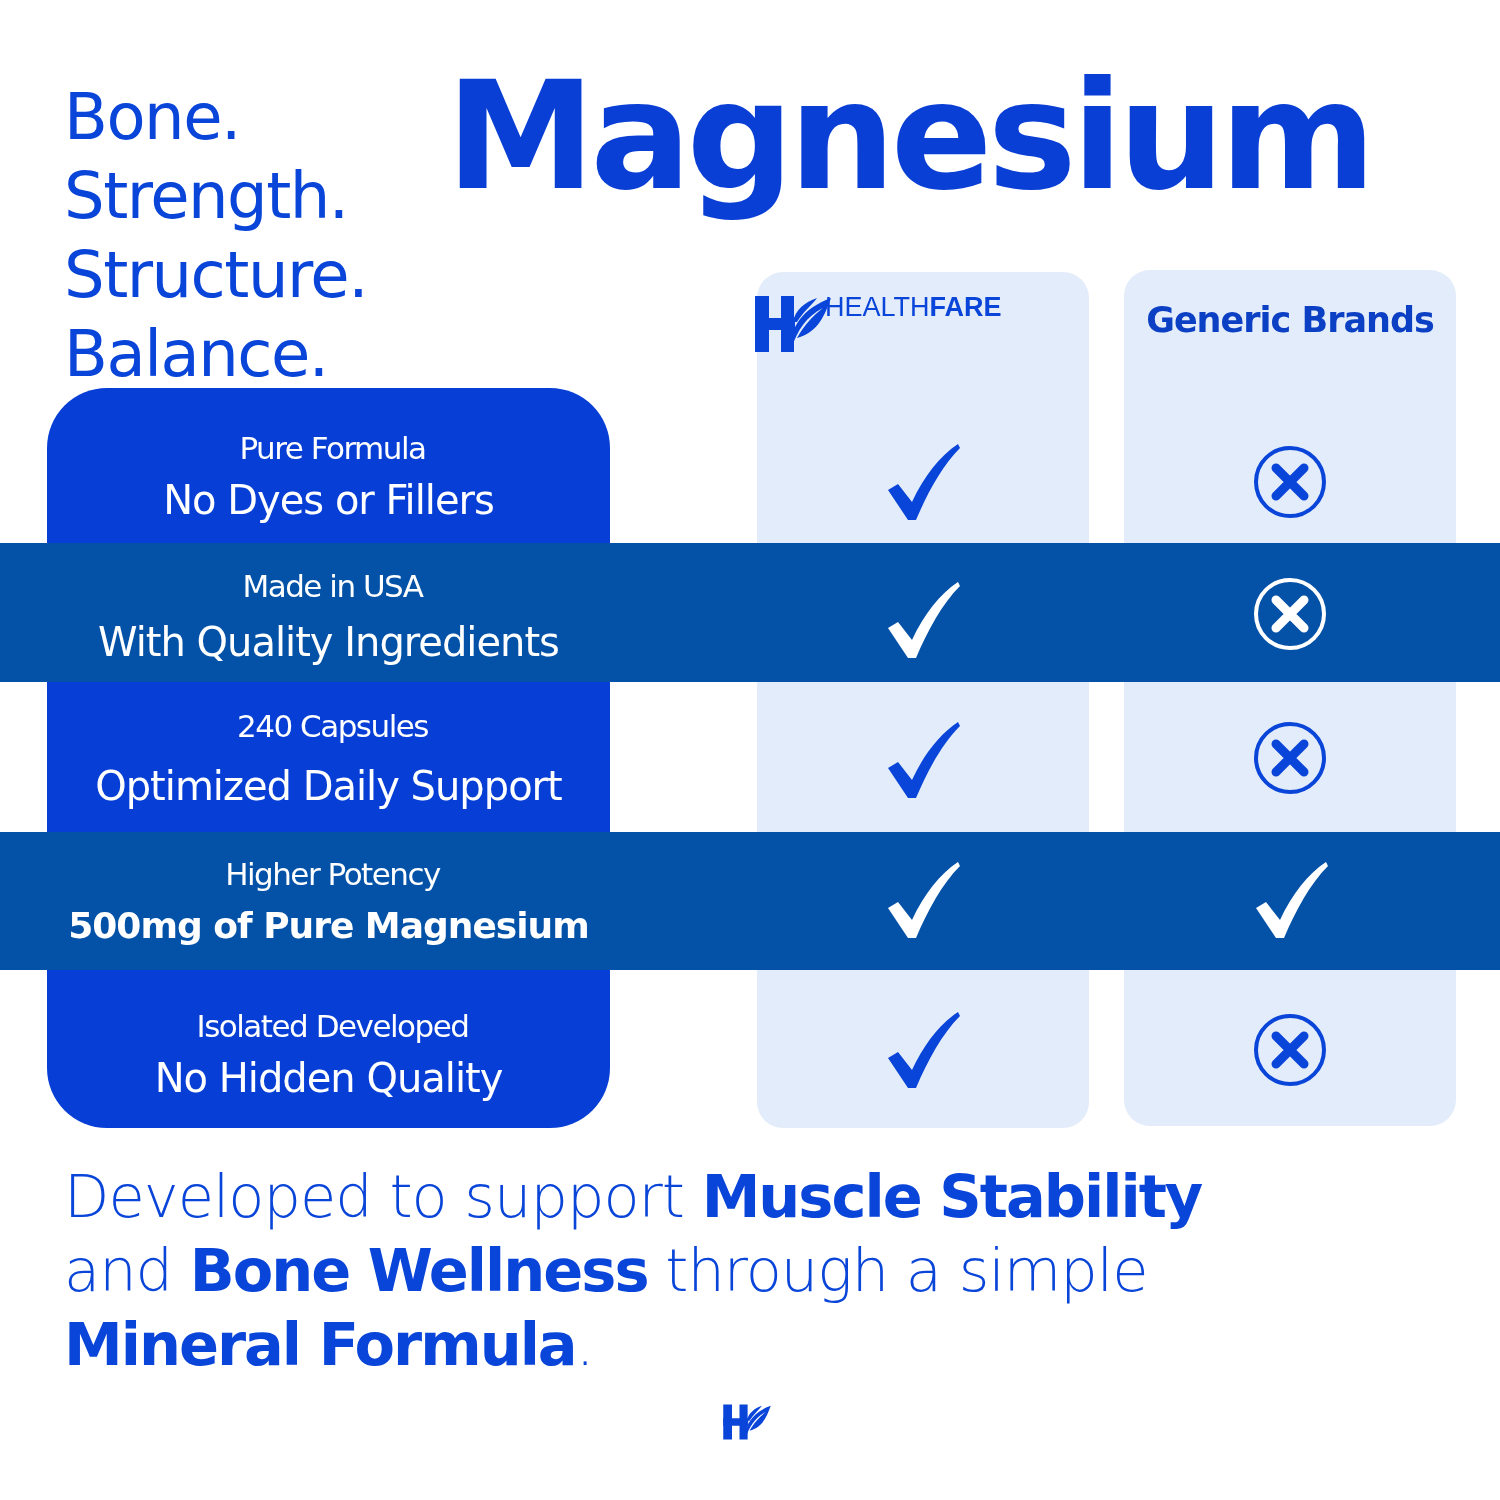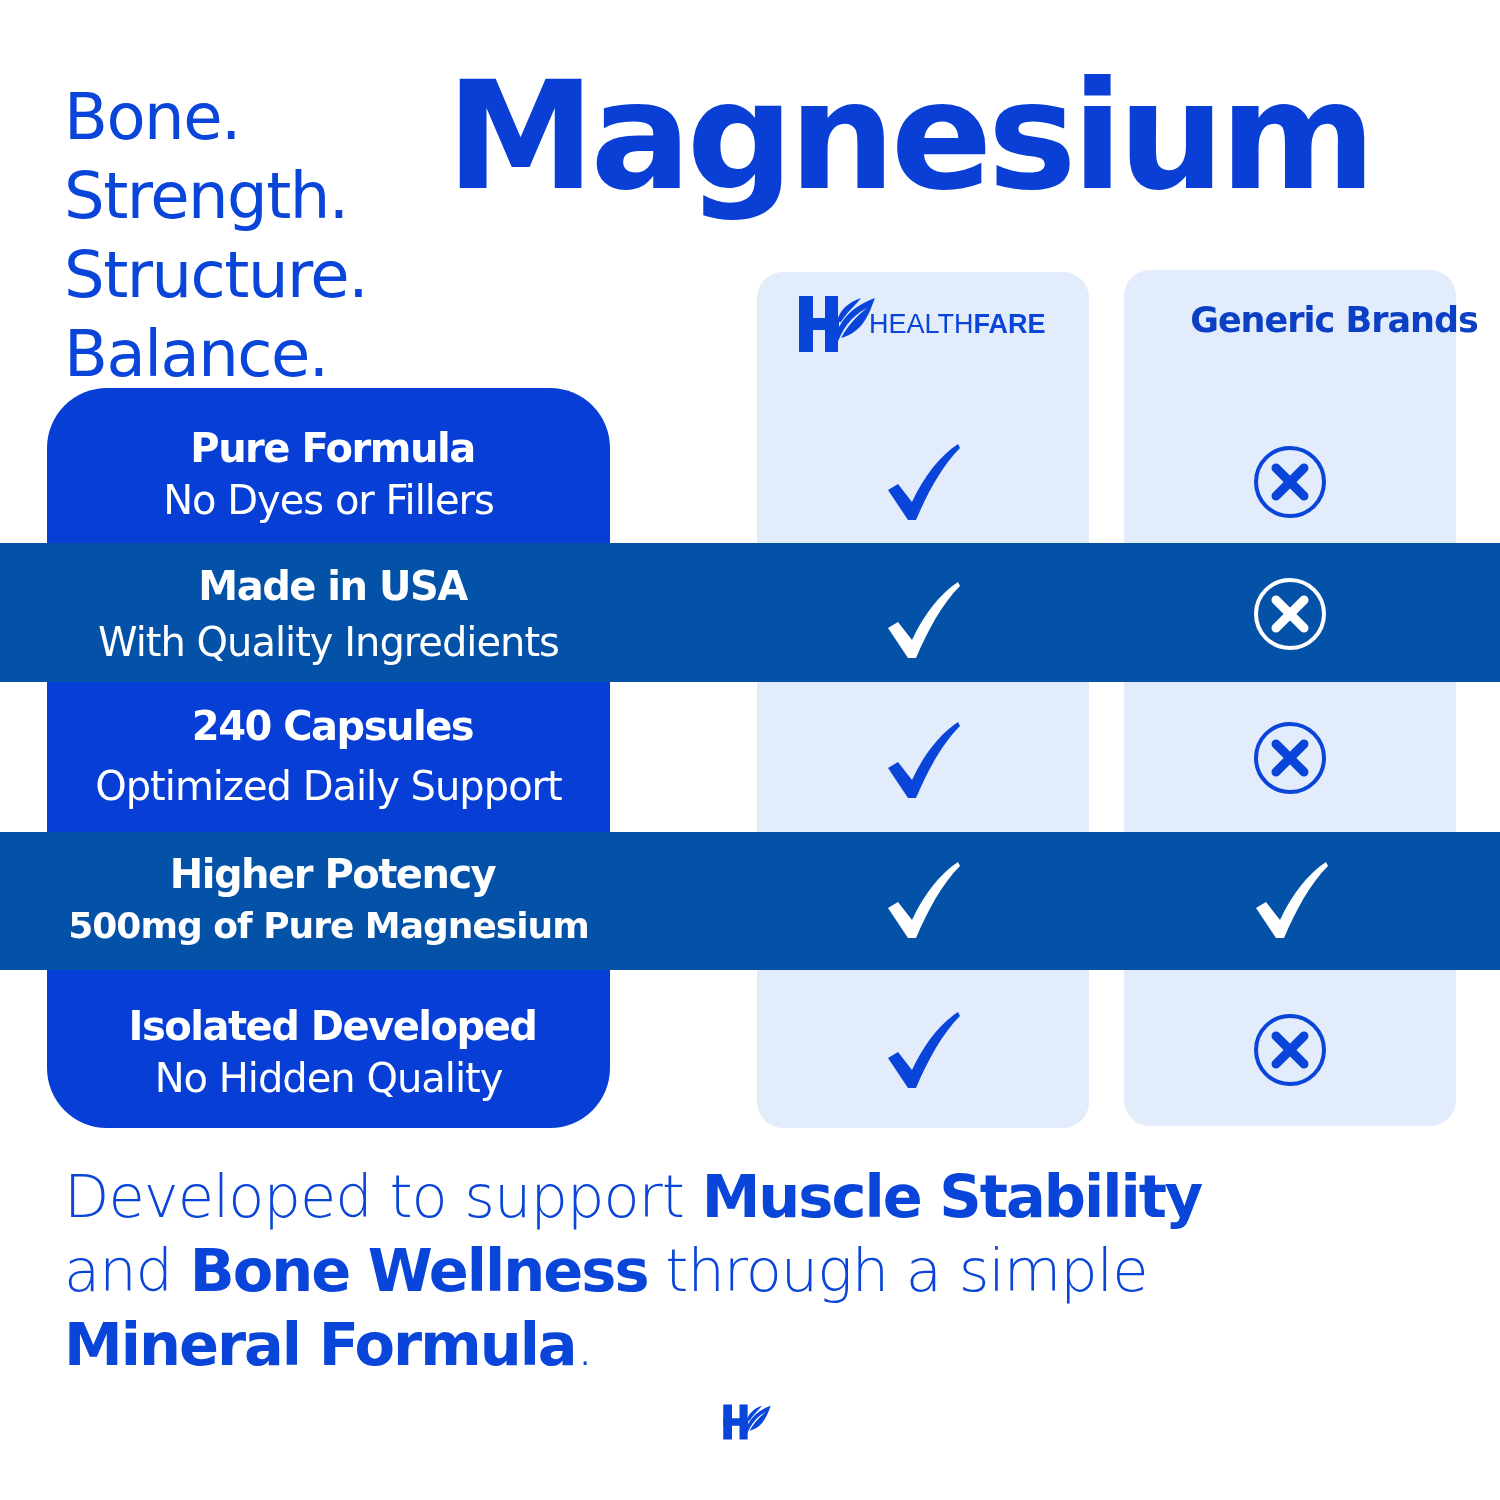--- a/index.html
+++ b/index.html
@@ -8,35 +8,35 @@
 
   .tagline { position: absolute; left: 64px; top: 78px; }
   .tagline div { font-size: 64px; line-height: 79px; font-weight: 500; color: #0a45d9; letter-spacing: -1.5px; }
 
   .hero-title { position: absolute; left: 446px; top: 46px; font-size: 150px; font-weight: 700; color: #0a3fd6; letter-spacing: -5px; line-height: 180px; }
 
   .col-card { position: absolute; top: 272px; width: 332px; height: 856px; background: #e3ecfa; border-radius: 26px; }
   .col-hf { left: 757px; }
   .col-gen { left: 1124px; top: 270px; }
 
-  .hf-logo { position: absolute; left: 797px; top: 292px; display: flex; align-items: center; }
+  .hf-logo { position: absolute; left: 753px; top: 292px; display: flex; }
   .hf-logo .mark { width: 80px; height: 64px; position: relative; }
   .hf-logo .word { font-size: 27px; color: #0a45d9; margin-left: -8px; font-family: "Liberation Sans", sans-serif; letter-spacing: 0px; }
   .hf-logo .word b { font-weight: 700; }
-  .gen-head { position: absolute; left: 1124px; top: 300px; width: 332px; text-align: center; font-size: 35px; font-weight: 700; color: #0b3fc4; letter-spacing: -1px; margin-left: 44px; }
+  .gen-head { position: absolute; left: 1124px; top: 300px; width: 332px; text-align: center; font-size: 35px; font-weight: 700; color: #0b3fc4; letter-spacing: -1px; }
 
   .feature-card { position: absolute; left: 47px; top: 388px; width: 563px; height: 740px; background: #073fd6; border-radius: 60px; }
 
   .band { position: absolute; left: 0; width: 1500px; background: #0452a8; }
   .band-1 { top: 543px; height: 139px; }
   .band-2 { top: 832px; height: 138px; }
 
   .row { position: absolute; left: 0; width: 1500px; }
   .row .label { position: absolute; left: 47px; width: 563px; text-align: center; color: #ffffff; }
-  .row .label .t { font-size: 40px; font-weight: 700; letter-spacing: -1.5px; line-height: 52px; padding-left: 8px; }
+  .row .label .t { font-size: 31px; font-weight: 400; letter-spacing: -1.5px; line-height: 52px; padding-left: 8px; }
   .row .label .s { font-size: 40px; font-weight: 400; letter-spacing: -1px; line-height: 52px; }
   .row .cell { position: absolute; width: 120px; height: 120px; display: flex; align-items: center; justify-content: center; }
   .row .c-hf { left: 862px; }
   .row .c-gen { left: 1230px; }
 
   .r1 { top: 422px; } .r2 { top: 560px; } .r3 { top: 700px; } .r4 { top: 848px; } .r5 { top: 1000px; }
   .r4 .label .s { font-size: 36px; font-weight: bold; }
 
   .footer-text { position: absolute; left: 40px; top: 1160px; width: 1300px; font-size: 59px; line-height: 74px; color: #0a45d9; font-weight: 300; letter-spacing: -1px; margin-left: 24px; }
   .footer-text b { font-weight: 700; letter-spacing: -2px; }

